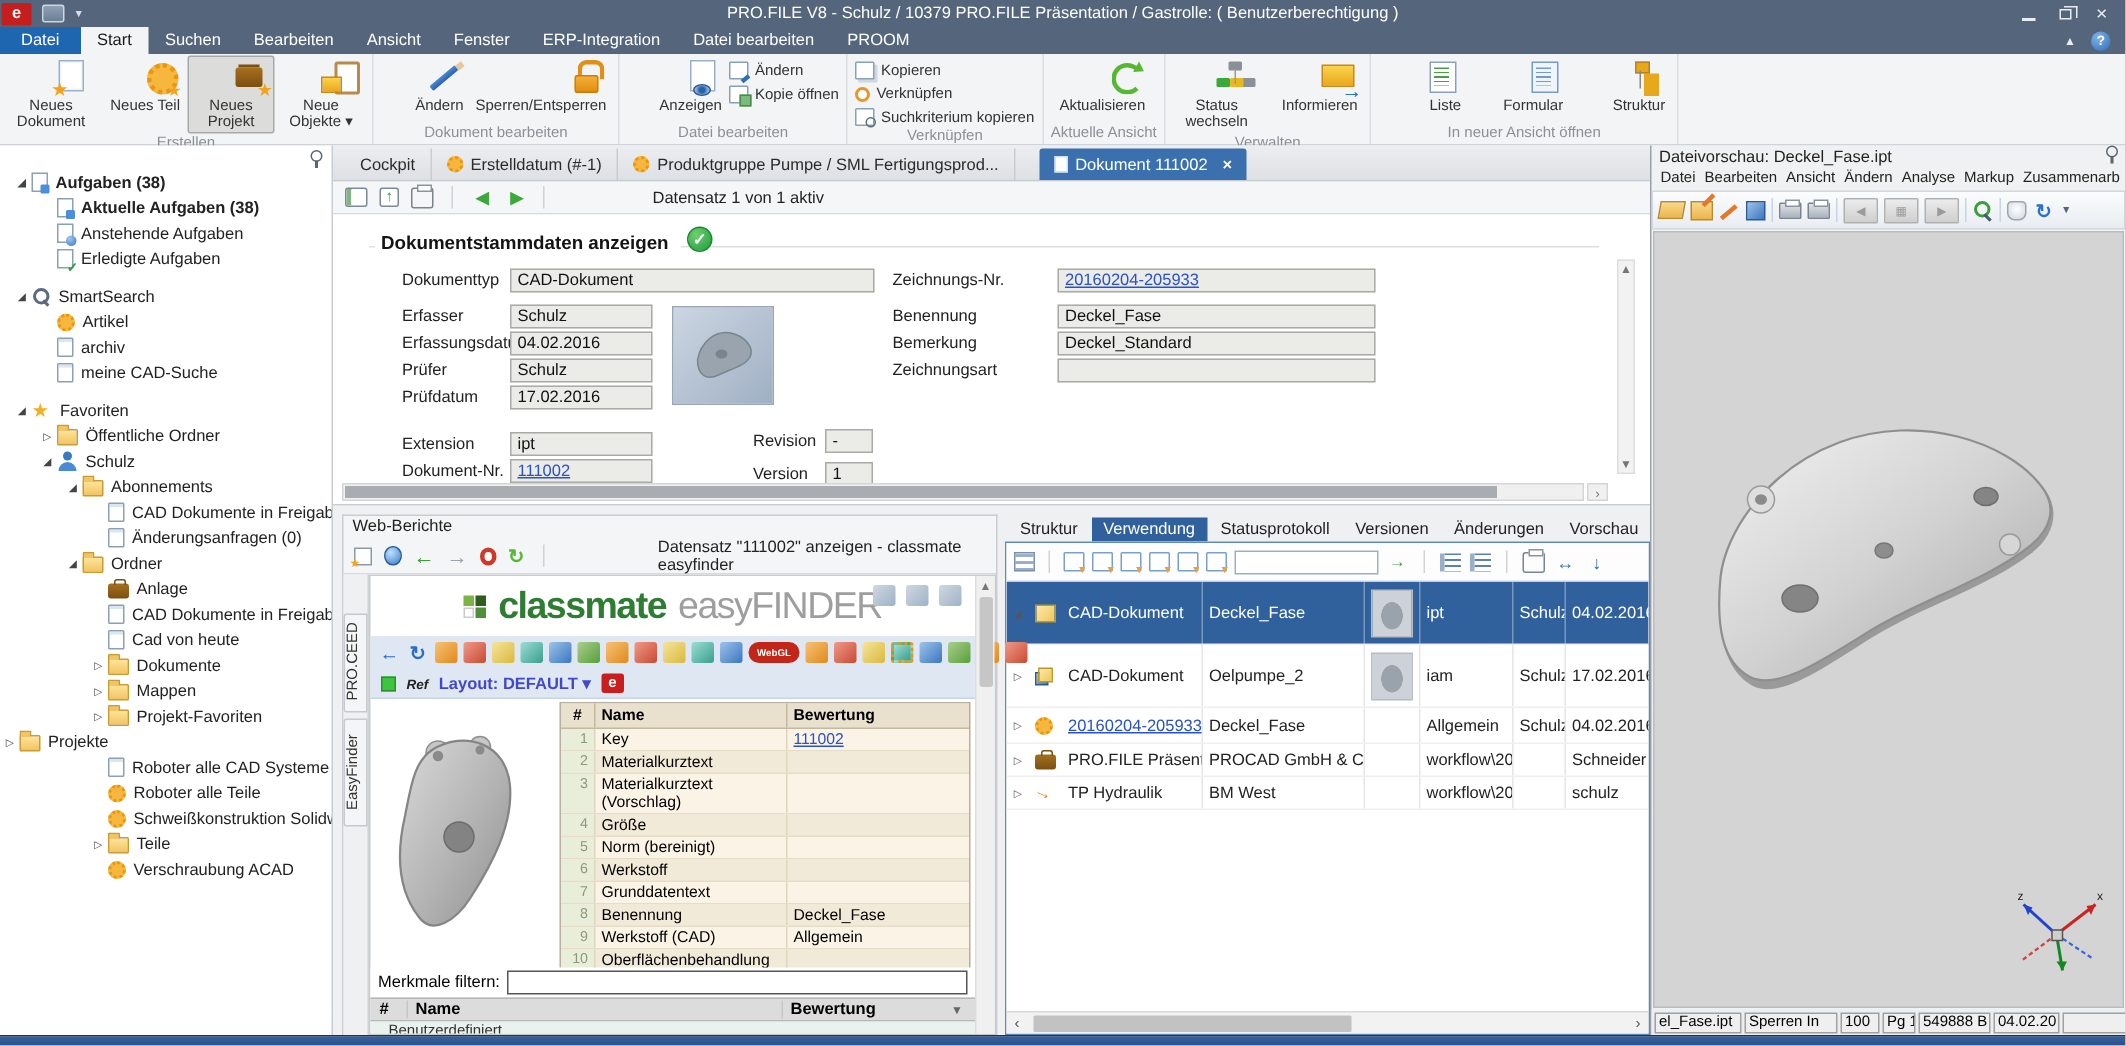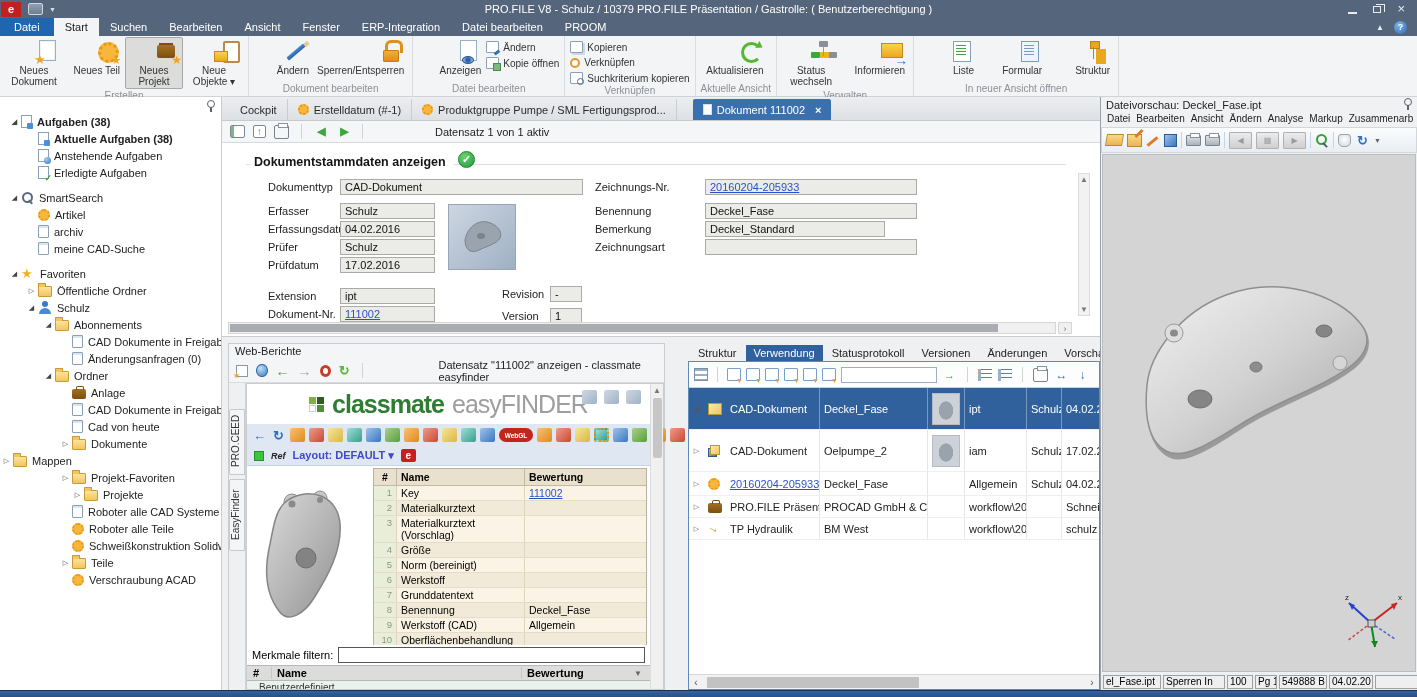--- a/index.html
+++ b/index.html
@@ -139,21 +139,21 @@
   .flabel{position:absolute;color:#222}
   .ffield{position:absolute;height:16px;background:#ebebe7;border:1px solid #aaaaa6;font-size:11px;padding:1px 4px;color:#111;display:flex;align-items:center;overflow:hidden;white-space:nowrap}
   .linktext{color:#2a52c8;text-decoration:underline}
   .form-thumb{position:absolute;left:226px;top:61px;width:68px;height:66px;background:linear-gradient(135deg,#cdd6e2,#9fb0c4);border:1px solid #9aa6b5;display:flex;align-items:center;justify-content:center}
   .form-hscroll{position:absolute;left:6px;right:44px;bottom:2px;height:12px;background:#f0f0f0;border:1px solid #d6d6d6}
   .form-hthumb{position:absolute;left:1px;top:1px;bottom:1px;width:93%;background:#a9acb0}
   .form-harrow{position:absolute;right:28px;bottom:2px;width:14px;height:12px;color:#777;font-size:9px;text-align:center;line-height:12px;background:#f0f0f0;border:1px solid #d6d6d6}
   .form-vscroll{position:absolute;right:10px;top:30px;bottom:20px;width:12px;background:#f2f2f2;border:1px solid #ddd;text-align:center;color:#777;font-size:8px;display:flex;flex-direction:column;justify-content:space-between;padding:1px 0}
 
   
-  #bottompanels{position:absolute;top:246px;left:0;right:0;bottom:0;display:flex;gap:23px;padding-left:6px;background:#eef0f2}
+  #bottompanels{position:absolute;top:246px;left:0;right:0;bottom:0;display:flex;gap:5px;padding-left:6px;background:#eef0f2}
   
   #webpanel{width:437px;display:flex;flex-direction:column;background:#f4f5f6;border:1px solid #c9ccd0;border-bottom:none}
   .web-title{font-size:11px;padding:1px 6px;color:#222;height:15px}
   .web-toolbar{height:24px;display:flex;align-items:center;gap:8px;padding:0 7px;border-bottom:1px solid #d8dadd}
   .wt-newwin{width:14px;height:12px;border:1px solid #8a98a8;background:#fff;position:relative}
   .wt-newwin::after{content:'★';color:#f2a31d;font-size:8px;position:absolute;left:-4px;bottom:-4px}
   .wt-globe{width:13px;height:13px;border-radius:50%;background:radial-gradient(circle at 35% 30%,#bfe0ff,#3a7ec8);border:1px solid #2a5e98}
   .web-toolbar .back-icon{color:#3a9e3a;font-weight:bold;font-size:14px}
   .web-toolbar .forward-icon{color:#9aa4ae;font-weight:bold;font-size:14px}
   .wt-stop{width:12px;height:12px;border:3px solid #cc3a2a;border-radius:50%;background:#fff}
@@ -515,31 +515,31 @@
         <div class="tree-row" style="padding-left: 59px;">
           <span class="exp"></span>
           <span class="ti doc-icon"></span>
           <span>Cad von heute</span>
         </div>
         <div class="tree-row" style="padding-left: 59px;">
           <span class="exp">▷</span>
           <span class="ti folder-icon"></span>
           <span>Dokumente</span>
         </div>
-        <div class="tree-row" style="">
+        <div class="tree-row" style="padding-left: 59px;">
           <span class="exp">▷</span>
           <span class="ti folder-icon"></span>
           <span>Mappen</span>
         </div>
         <div class="tree-row" style="padding-left: 59px;">
           <span class="exp">▷</span>
           <span class="ti folder-icon"></span>
           <span>Projekt-Favoriten</span>
         </div>
-        <div class="tree-row" style="padding-left: 59px; margin-left: 12px;">
+        <div class="tree-row" style="">
           <span class="exp">▷</span>
           <span class="ti folder-icon"></span>
           <span>Projekte</span>
         </div>
         <div class="tree-row" style="padding-left: 59px;">
           <span class="exp"></span>
           <span class="ti doc-icon"></span>
           <span>Roboter alle CAD Systeme</span>
         </div>
         <div class="tree-row" style="padding-left: 59px;">
@@ -632,21 +632,21 @@
       <div class="flabel" style="left:280px;top:167px">Version</div>
       <div class="ffield" style="left:328px;top:165px;width:32px">1</div>
 
       <div class="flabel" style="left:373px;top:38px">Zeichnungs-Nr.</div>
       <div class="ffield" style="left:483px;top:36px;width:212px">
           <span class="linktext">20160204-205933</span>
         </div>
       <div class="flabel" style="left:373px;top:62px">Benennung</div>
       <div class="ffield" style="left:483px;top:60px;width:212px">Deckel_Fase</div>
       <div class="flabel" style="left:373px;top:80px">Bemerkung</div>
-      <div class="ffield" style="left:483px;top:78px;width:180px">Deckel_Standard</div>
+      <div class="ffield" style="left:483px;top:78px;width:212px">Deckel_Standard</div>
       <div class="flabel" style="left:373px;top:98px">Zeichnungsart</div>
       <div class="ffield" style="left:483px;top:96px;width:212px"></div>
 
       <div class="form-hscroll">
           <div class="form-hthumb"></div>
         </div>
       <div class="form-harrow">›</div>
       <div class="form-vscroll">
           <span>▲</span>
           <span>▼</span>

